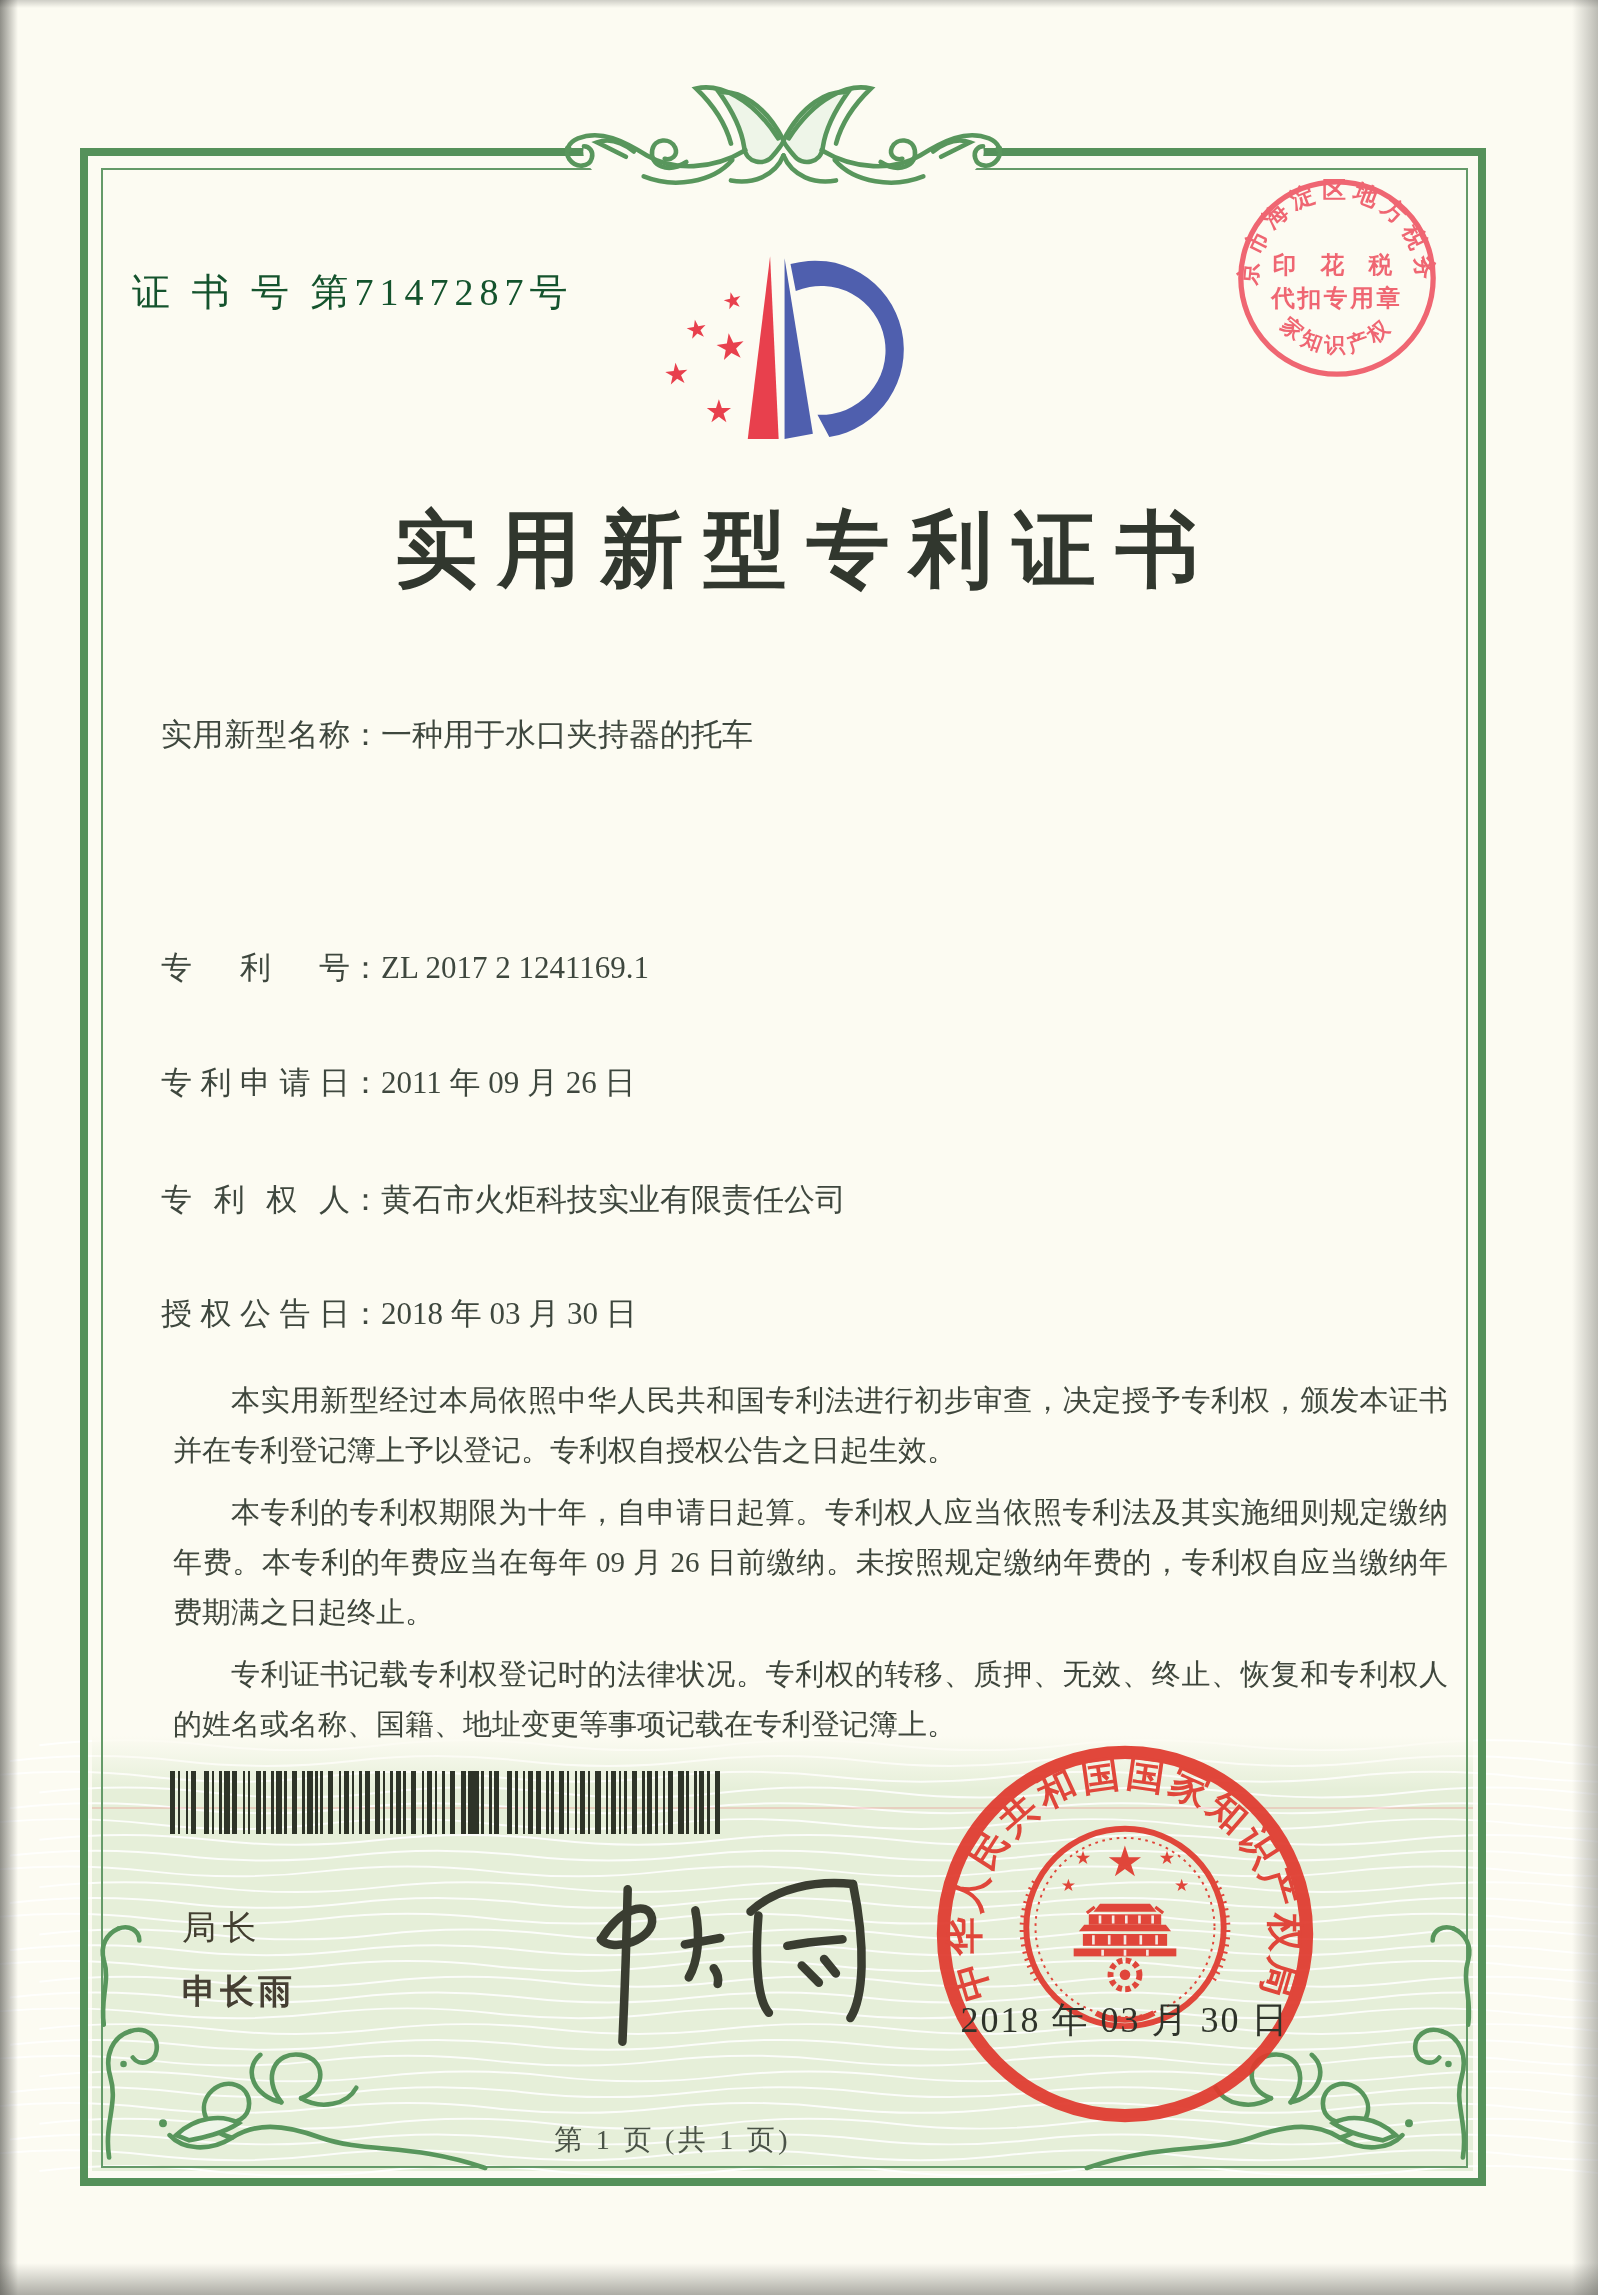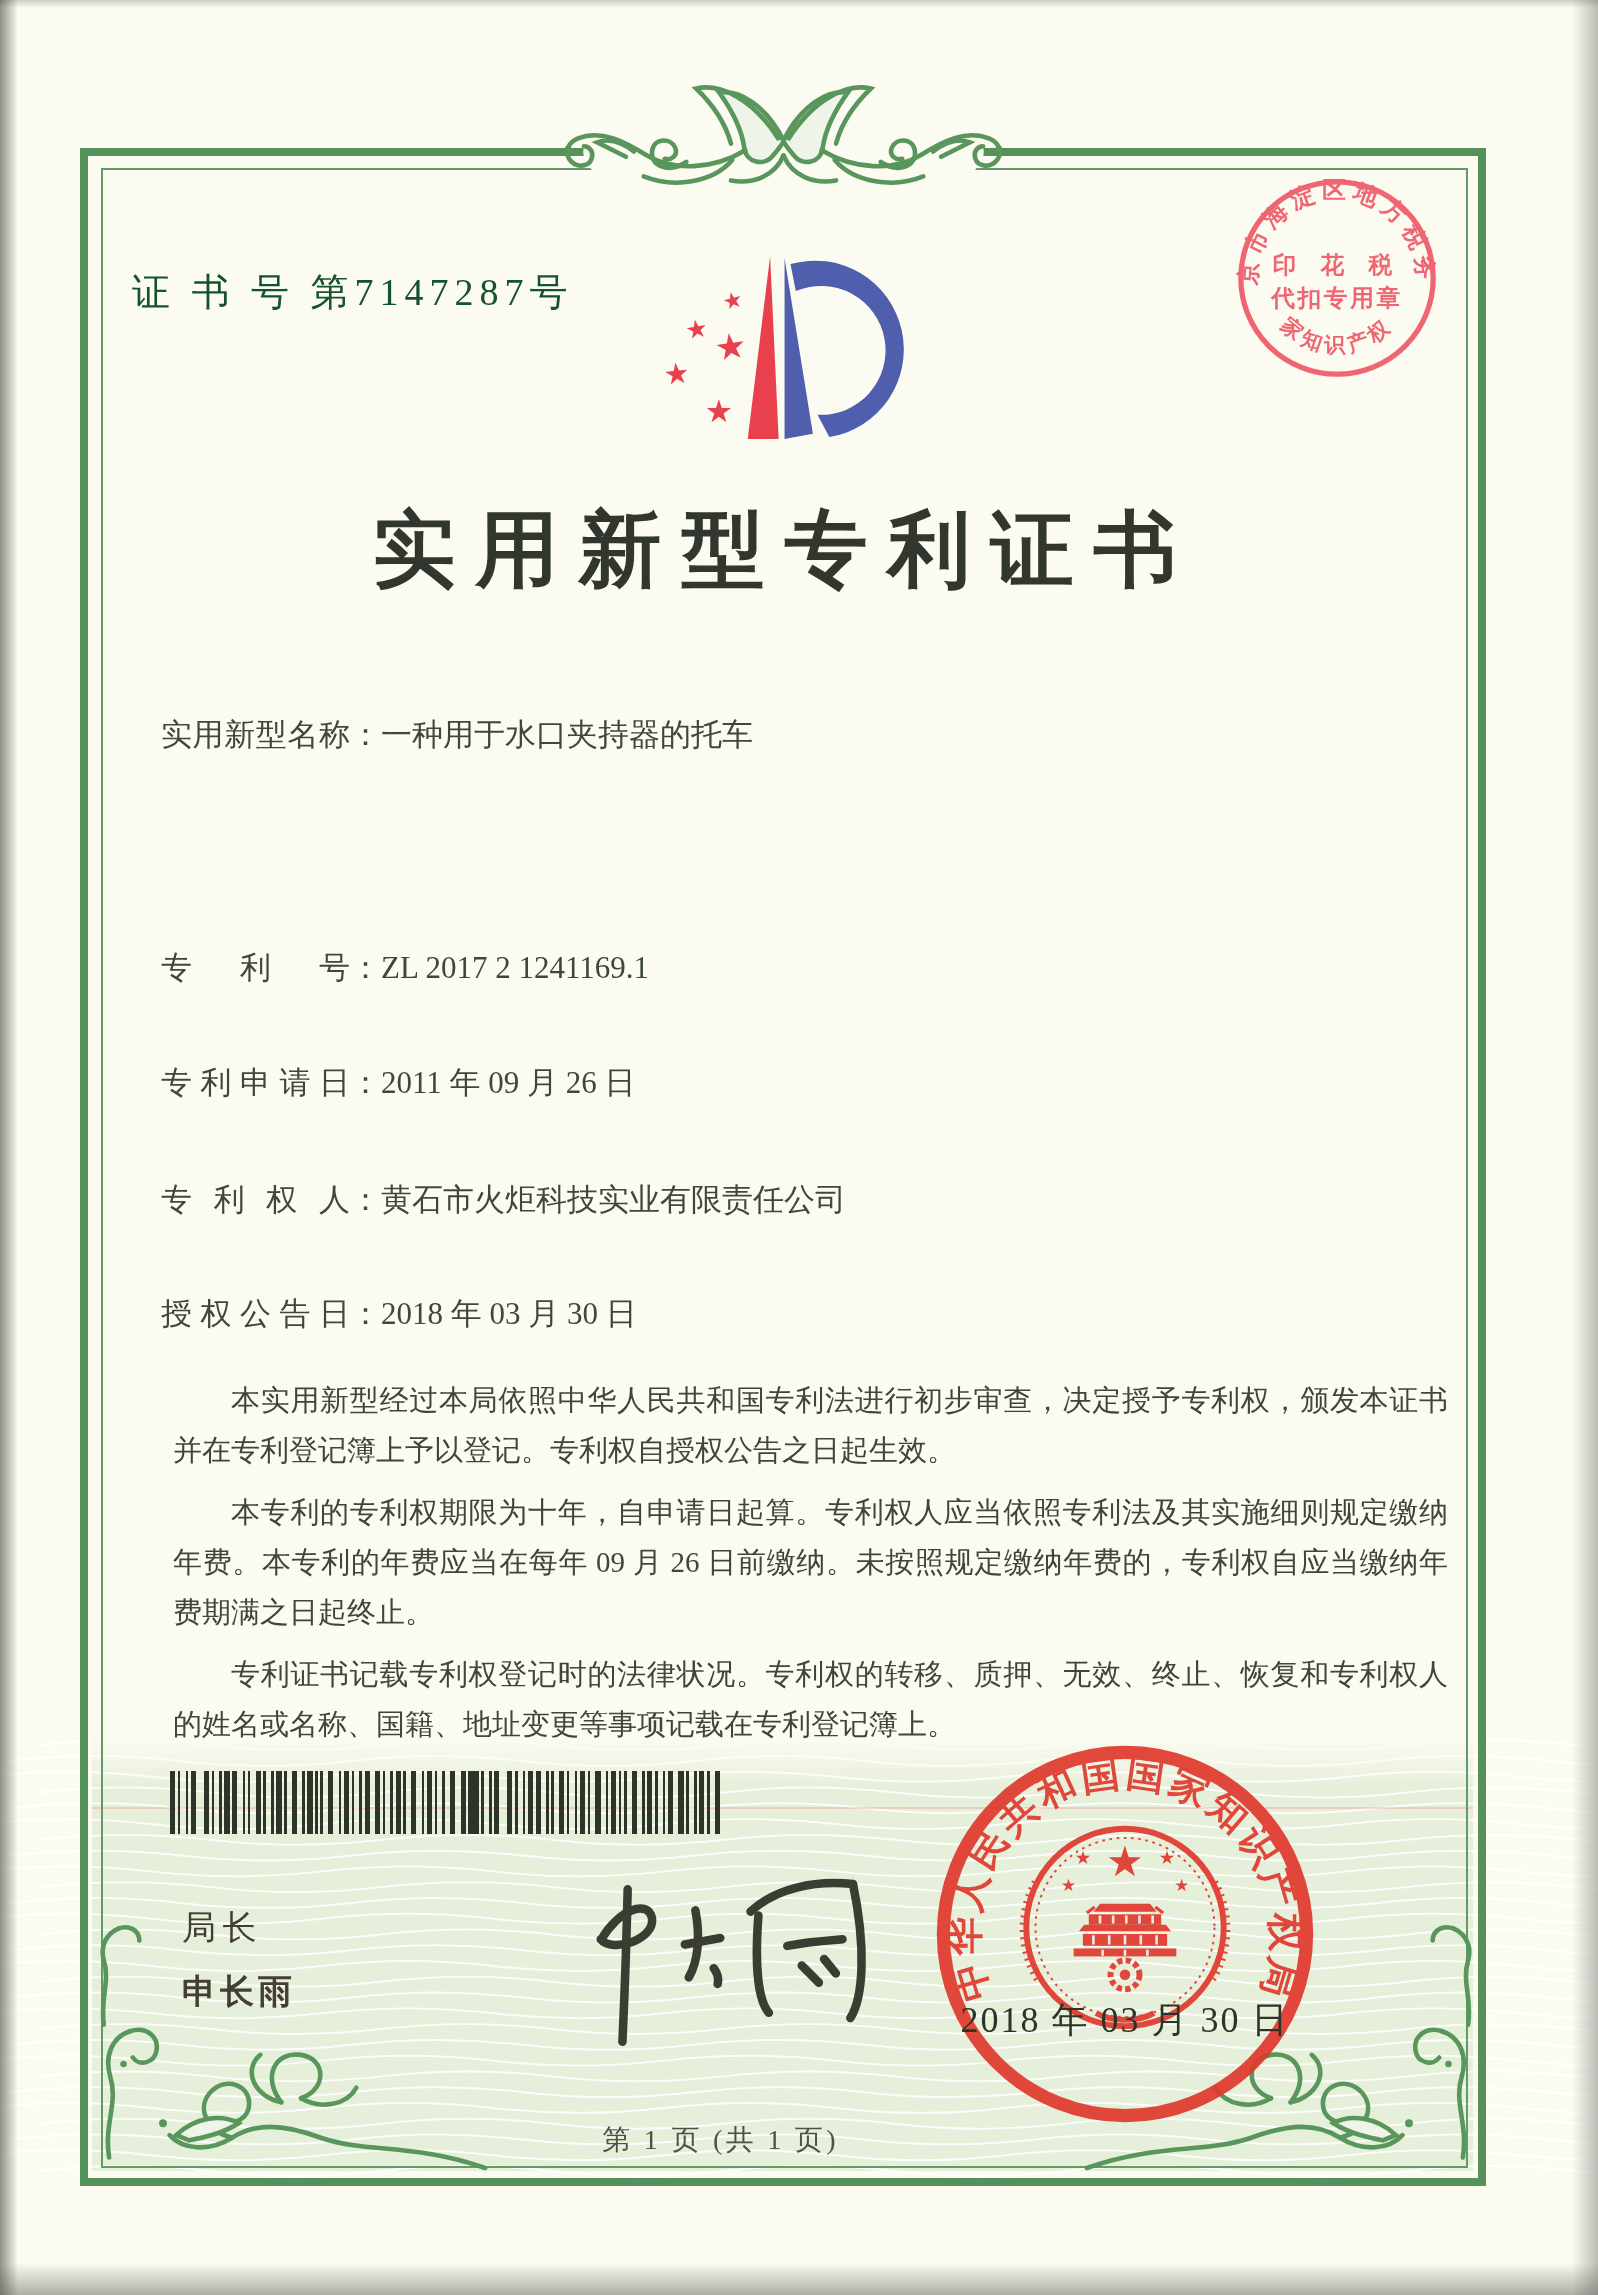--- a/index.html
+++ b/index.html
@@ -11,37 +11,37 @@
   .band{left:92px;top:1736px;width:1381px;height:435px;background:#e6efd9;z-index:1;}
   .band-fade{left:92px;top:1736px;width:1381px;height:53px;
      background:linear-gradient(#fcfbf2,rgba(252,251,242,0));z-index:2;}
   .pink-line{left:92px;top:1807px;width:1381px;height:2px;background:rgba(235,130,130,.28);z-index:3;}
   
   .frame-outer{left:80px;top:148px;width:1390px;height:2022px;border:8.6px solid #55915a;z-index:4;}
   .frame-inner{left:101px;top:168px;width:1363px;height:1996px;border:2px solid #649a68;z-index:4;}
   
   .certno{left:132px;top:267px;font-size:38px;letter-spacing:6px;color:#14532d;z-index:6;}
   .title{left:101px;top:495px;width:1367px;text-align:center;font-size:83px;font-weight:700;
-         letter-spacing:20px;color:#31372e;z-index:6;}
+         letter-spacing:20px;color:#31372e;z-index:6;padding-left:22px;}
   .field{left:161px;width:1309px;font-size:31px;color:#3e473e;z-index:6;white-space:nowrap;}
   .flabel{display:inline-block;width:189px;text-align:justify;text-align-last:justify;}
   .fcolon{display:inline-block;}
   .fvalue{display:inline-block;}
   .bodytext{left:161px;top:1363px;width:1299px;font-size:29px;line-height:50px;color:#3e463c;
             text-align:justify;z-index:6;}
   .bodytext p{margin:12px;text-indent:2em;}
   .barcode{left:170px;top:1771px;width:558px;height:63px;display:flex;z-index:6;}
   .barcode span{height:100%;width:2.6px;}
   .barcode span.bar{background:#2e3428;}
   .juzhang{left:182px;top:1905px;font-size:34px;font-weight:400;color:#423e30;letter-spacing:6.6px;z-index:6;}
   .juname{left:182px;top:1969px;font-size:34px;font-weight:700;color:#453f33;letter-spacing:4px;z-index:6;text-align:center;}
   .sealdate{left:921px;top:1996px;width:408px;text-align:center;font-size:36px;color:#2e332a;
             letter-spacing:2px;z-index:8;}
   .footer{left:101px;top:2121px;width:1143px;text-align:center;font-size:28px;color:#4a5347;
-          letter-spacing:3.3px;z-index:6;padding-left:48px;}
+          letter-spacing:3.3px;z-index:6;}
   
   .sh-left{left:0;top:0;width:18.4px;height:2295px;background:linear-gradient(90deg,rgba(55,55,50,.55),rgba(55,55,50,0));z-index:9;}
   .sh-top{left:0;top:0;width:1598px;height:8px;background:linear-gradient(rgba(0,0,0,.18),rgba(0,0,0,0));z-index:9;}
   .sh-right{left:1572px;top:0;width:26px;height:2295px;background:linear-gradient(90deg,rgba(110,110,105,0),rgba(110,110,105,.45));z-index:9;}
   .sh-bottom{left:0;top:2263px;width:1598px;height:33px;background:linear-gradient(rgba(90,90,85,0),rgba(90,90,85,.5));z-index:9;}
   svg{overflow:visible;}
   .z5{z-index:5;} .z6{z-index:6;} .z7{z-index:7;}
 </style>
 </head>
 <body>

